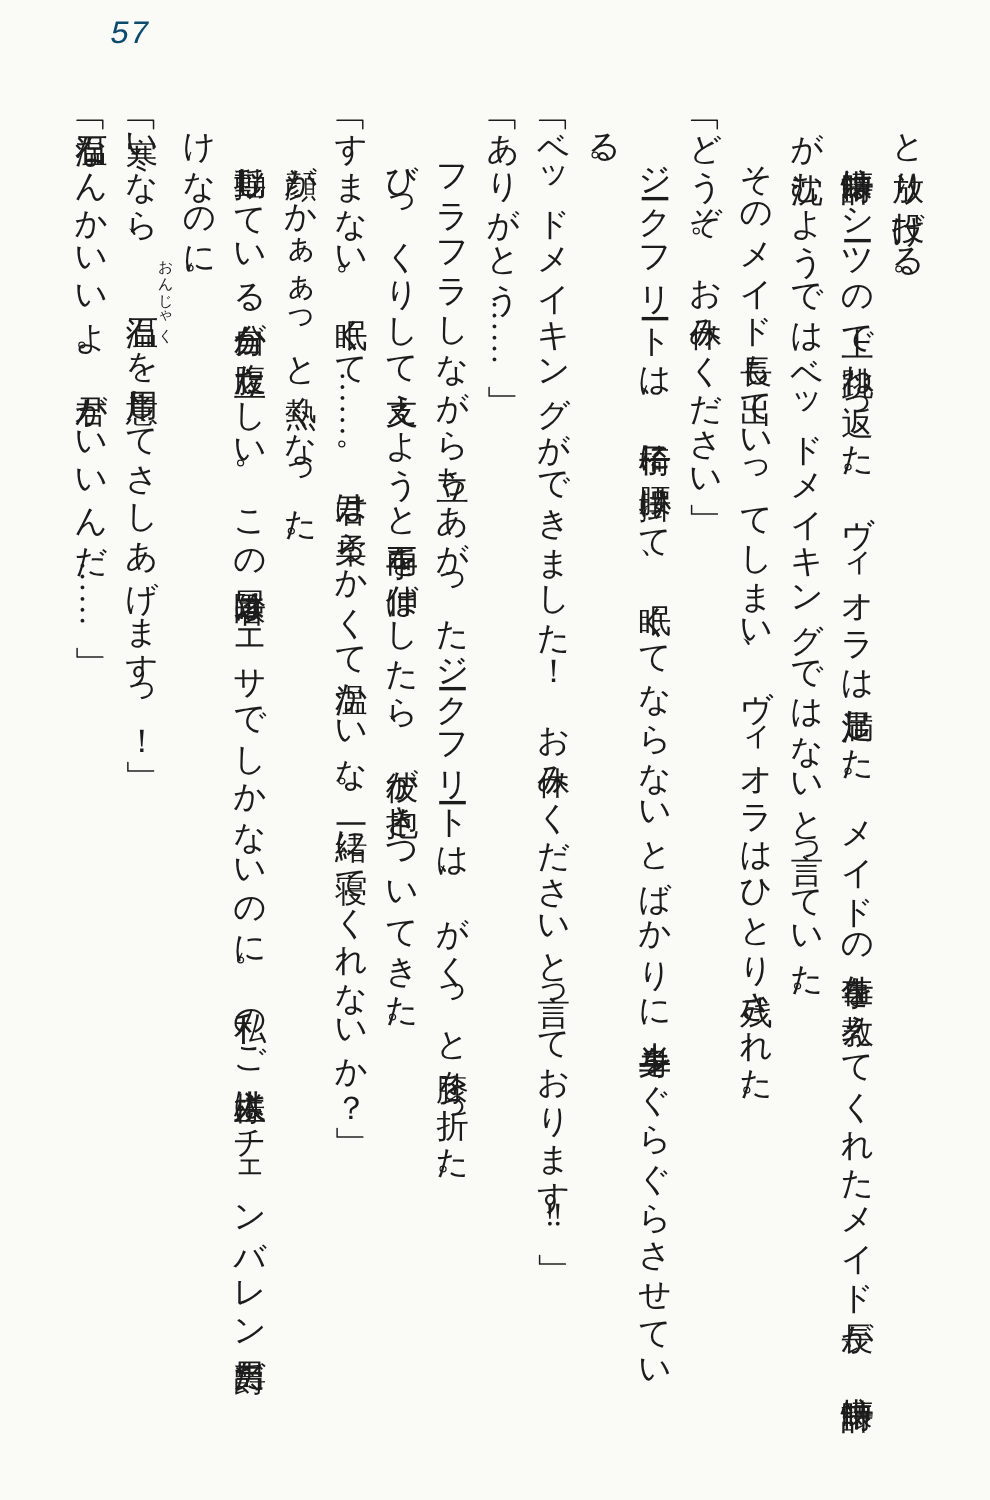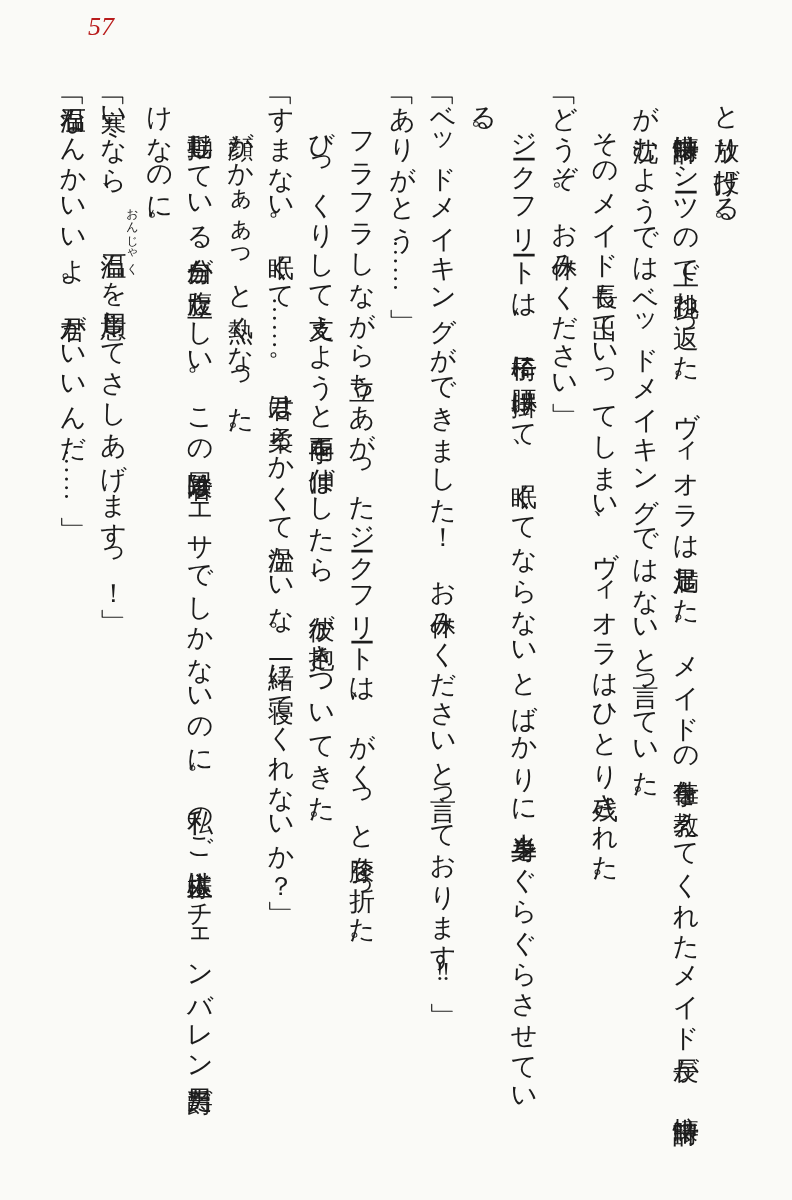--- a/index.html
+++ b/index.html
@@ -11,22 +11,22 @@
     overflow: hidden;
     background: #fafaf7;
     font-family: "Liberation Serif", "DejaVu Serif", serif;
   }
   .page-number {
     position: absolute;
     top: 12px;
     left: 88px;
     font-size: 26px;
     font-style: italic;
-    color: #b91c1c;
-    font-family: Liberation Serif, serif;
+    color: #0c4a6e;
+    font-family: Liberation Mono, monospace;
   }
   .page-text {
     position: absolute;
     top: 88px;
     right: 46px;
     height: 1012px;
     writing-mode: vertical-rl;
     -webkit-writing-mode: vertical-rl;
     text-orientation: mixed;
     font-size: 26px;

